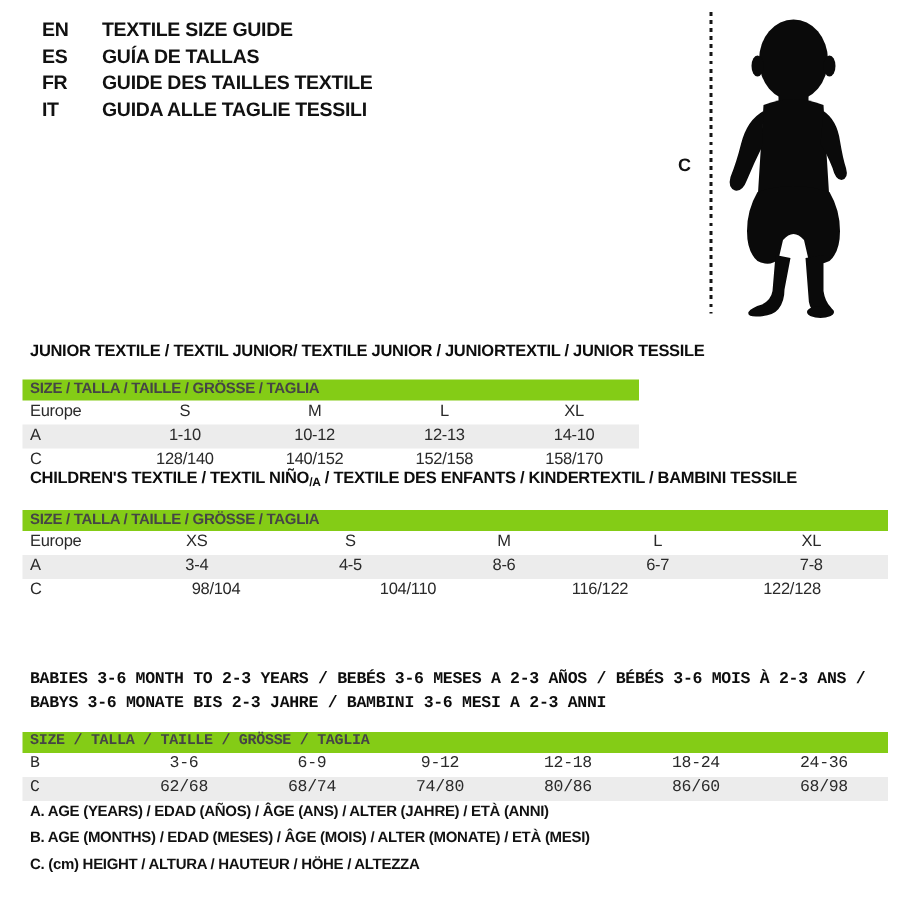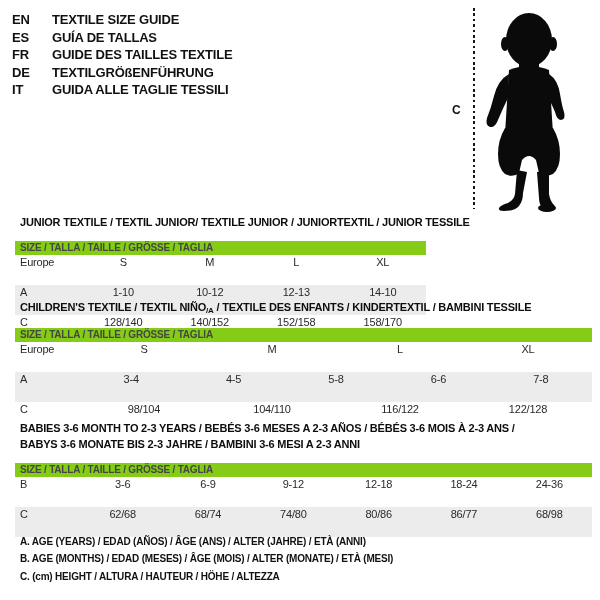--- a/index.html
+++ b/index.html
@@ -4,45 +4,45 @@
 <style>
   html,body{margin:0;padding:0;}
   body{
     width:600px;height:600px;background:#ffffff;overflow:hidden;position:relative;
     font-family:"Liberation Sans", sans-serif;
     -webkit-font-smoothing:antialiased;
   }
   .abs{position:absolute;}
 
   
-  .lang-list{left:12px;top:11px;}
+  .lang-list{left:28px;top:11px;}
   .lang-row{display:flex;line-height:17.5px;font-size:13px;font-weight:700;color:#111;letter-spacing:-0.2px;}
   .lang-code{width:40px;flex:0 0 40px;}
   .lang-label{white-space:nowrap;}
 
   
   .measure-line{left:473px;top:8px;width:2px;height:201px;
     background-image:repeating-linear-gradient(to bottom,#161616 0 2.6px,transparent 2.6px 5.4px);}
   .measure-label{left:452px;top:103px;font-size:12px;font-weight:700;color:#111;}
   .baby-svg{left:481px;top:8px;}
 
   
-  .section{left:15px;}
+  .section{left:15px;margin-top:12px;}
   .sec-1{top:215px;width:411px;}
   .sec-2{top:300px;width:577px;}
-  .sec-3{top:421px;width:577px;}
+  .sec-3{top:434px;width:577px;font-family:Liberation Mono, monospace;}
   .tbl-title{margin-left:5px;font-size:11px;font-weight:700;color:#0d0d0d;letter-spacing:-0.2px;}
   .ttl-line{line-height:15.5px;white-space:nowrap;}
   .ttl-line .sub{font-size:8px;vertical-align:-2px;}
   .sec-1 .tbl-title{height:26px;}
   .sec-2 .tbl-title{height:28px;}
   .sec-3 .tbl-title{height:42px;}
   .size-bar{height:14px;line-height:14px;background:#84cc16;color:#454545;
     font-size:10px;font-weight:700;padding-left:5px;letter-spacing:-0.2px;box-sizing:border-box;}
-  .trow{display:flex;height:30px;line-height:15.4px;font-size:11px;color:#2a2a2a;letter-spacing:-0.2px;}
+  .trow{display:flex;height:16px;line-height:15.4px;font-size:11px;color:#2a2a2a;letter-spacing:-0.2px;}
   .trow.shaded{background:#ececec;}
   .cell{flex:1;text-align:center;white-space:nowrap;}
   .cell.label{flex:0 0 60px;text-align:left;padding-left:5px;}
 
   
   .footnotes{left:20px;top:533px;}
   .footnote{line-height:17.3px;font-size:10px;font-weight:700;color:#111;letter-spacing:-0.2px;white-space:nowrap;}
 </style>
 </head>
 <body>
@@ -52,24 +52,20 @@
       <span class="lang-code">EN</span>
       <span class="lang-label">TEXTILE SIZE GUIDE</span>
     </div>
     <div class="lang-row">
       <span class="lang-code">ES</span>
       <span class="lang-label">GUÍA DE TALLAS</span>
     </div>
     <div class="lang-row">
       <span class="lang-code">FR</span>
       <span class="lang-label">GUIDE DES TAILLES TEXTILE</span>
-    </div>
-    <div class="lang-row">
-      <span class="lang-code">DE</span>
-      <span class="lang-label">TEXTILGRÖßENFÜHRUNG</span>
     </div>
     <div class="lang-row">
       <span class="lang-code">IT</span>
       <span class="lang-label">GUIDA ALLE TAGLIE TESSILI</span>
     </div>
   </div>
 
 <div class="abs measure-line"></div>
 <div class="abs measure-label">C</div>
 <svg class="abs baby-svg" width="100" height="204" viewBox="0 0 100 204">
@@ -119,31 +115,32 @@
 </div>
 
 <div class="abs section sec-2">
   <div class="tbl-title">
       <div class="ttl-line"><span>CHILDREN'S TEXTILE / TEXTIL NIÑO</span><span class="sub">/A</span><span> / TEXTILE DES ENFANTS / KINDERTEXTIL / BAMBINI TESSILE</span></div>
     </div>
   <div class="size-bar">SIZE / TALLA / TAILLE / GRÖSSE / TAGLIA</div>
   <div>
       <div class="trow">
         <span class="cell label">Europe</span>
+        <span class="cell">XS</span>
         <span class="cell">S</span>
         <span class="cell">M</span>
         <span class="cell">L</span>
         <span class="cell">XL</span>
       </div>
       <div class="trow shaded">
         <span class="cell label">A</span>
         <span class="cell">3-4</span>
         <span class="cell">4-5</span>
-        <span class="cell">5-8</span>
-        <span class="cell">6-6</span>
+        <span class="cell">8-6</span>
+        <span class="cell">6-7</span>
         <span class="cell">7-8</span>
       </div>
       <div class="trow">
         <span class="cell label">C</span>
         <span class="cell">98/104</span>
         <span class="cell">104/110</span>
         <span class="cell">116/122</span>
         <span class="cell">122/128</span>
       </div>
     </div>
@@ -164,21 +161,21 @@
         <span class="cell">12-18</span>
         <span class="cell">18-24</span>
         <span class="cell">24-36</span>
       </div>
       <div class="trow shaded">
         <span class="cell label">C</span>
         <span class="cell">62/68</span>
         <span class="cell">68/74</span>
         <span class="cell">74/80</span>
         <span class="cell">80/86</span>
-        <span class="cell">86/77</span>
+        <span class="cell">86/60</span>
         <span class="cell">68/98</span>
       </div>
     </div>
 </div>
 
 <div class="abs footnotes">
     <div class="footnote">A. AGE (YEARS) / EDAD (AÑOS) / ÂGE (ANS) / ALTER (JAHRE) / ETÀ (ANNI)</div>
     <div class="footnote">B. AGE (MONTHS) / EDAD (MESES) / ÂGE (MOIS) / ALTER (MONATE) / ETÀ (MESI)</div>
     <div class="footnote">C. (cm) HEIGHT / ALTURA / HAUTEUR / HÖHE / ALTEZZA</div>
   </div>

